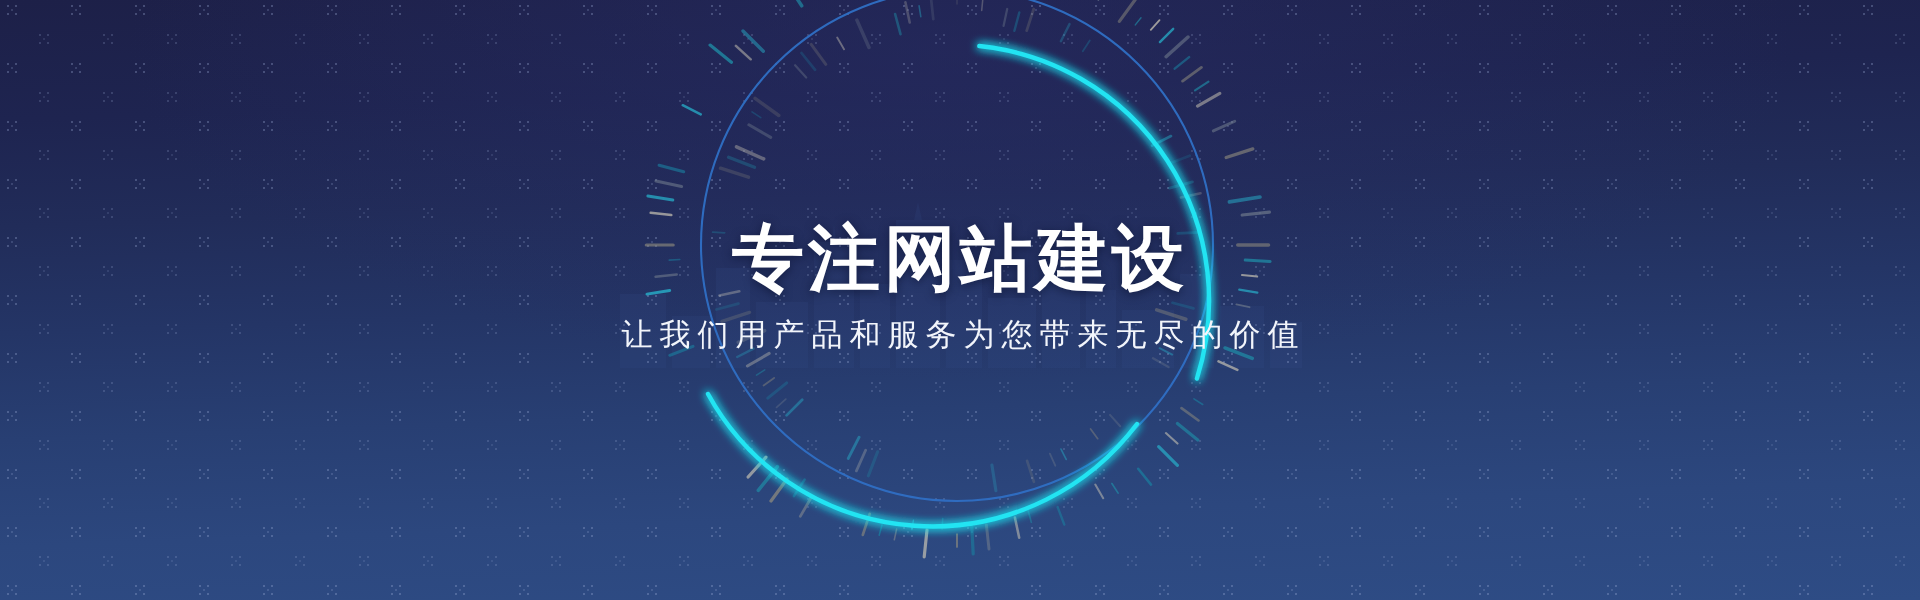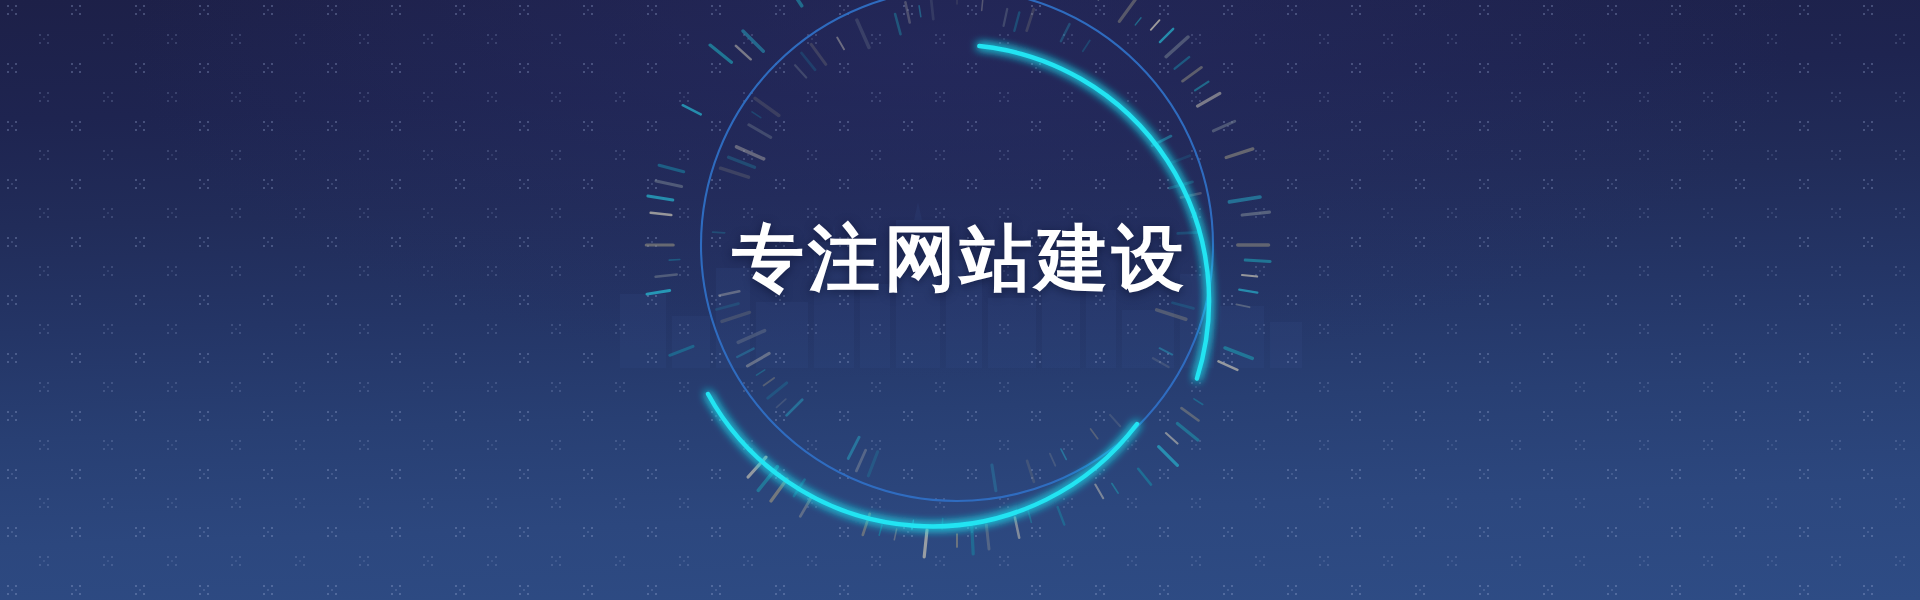--- a/index.html
+++ b/index.html
@@ -298,15 +298,16 @@
 
     <path d="M 979.3 46.0 A 256 256 0 0 1 1180.6 409.6" fill="none" stroke="#22e4f2" stroke-width="4.6" stroke-linecap="round" filter="url(#cyanGlow)" opacity="0.0"></path>
 
     <path d="M 979.3 46.0 A 256 256 0 0 1 1196.9 378.6" fill="none" stroke="#22e4f2" stroke-width="4.4" stroke-linecap="round" filter="url(#cyanGlow)"></path>
 
     <path d="M 708.0 394.0 A 256 256 0 0 0 1137.0 424.0" fill="none" stroke="#22e4f2" stroke-width="4.4" stroke-linecap="round" filter="url(#cyanGlow)"></path>
   </svg>
 
   <div class="content">
     <h1 class="headline">专注网站建设</h1>
+    <div class="tagline">让我们用产品和服务为您带来无尽的价值</div>
   </div>
 
 </div>
 
 </body></html>

